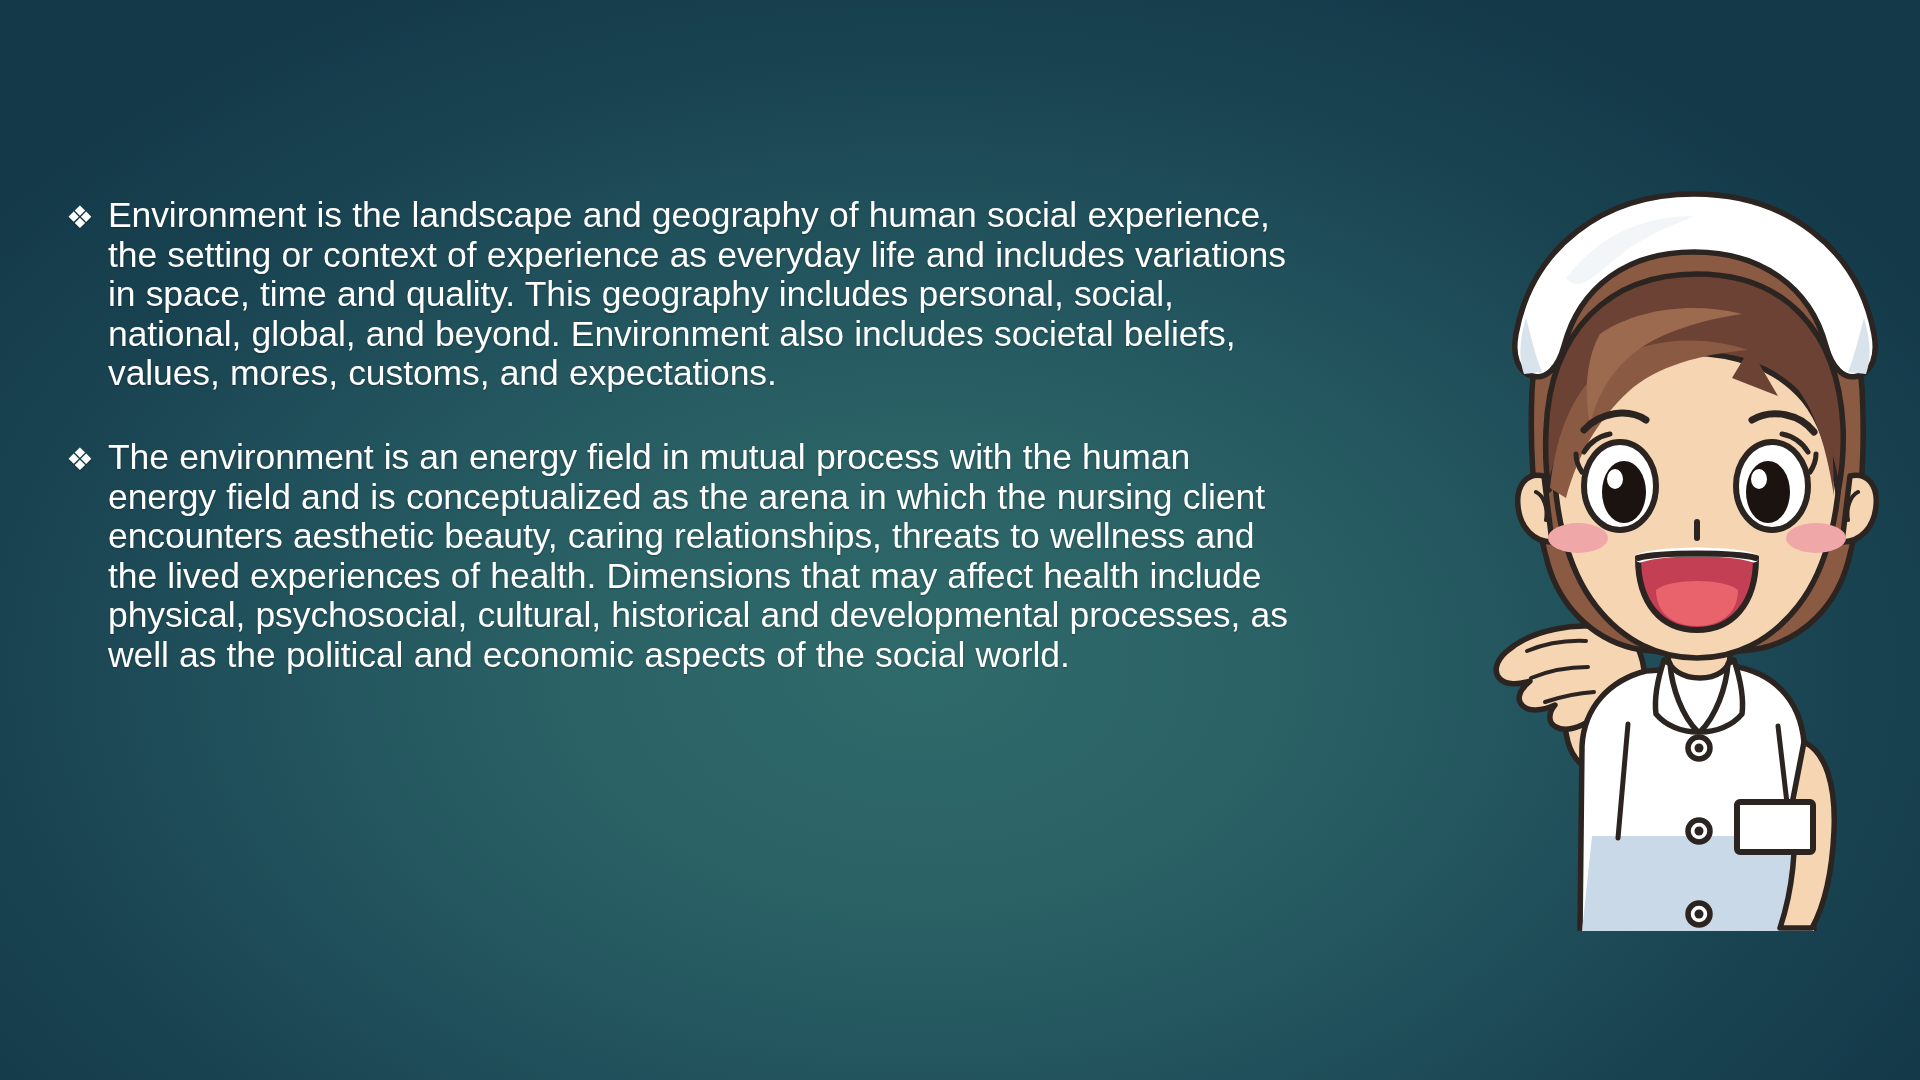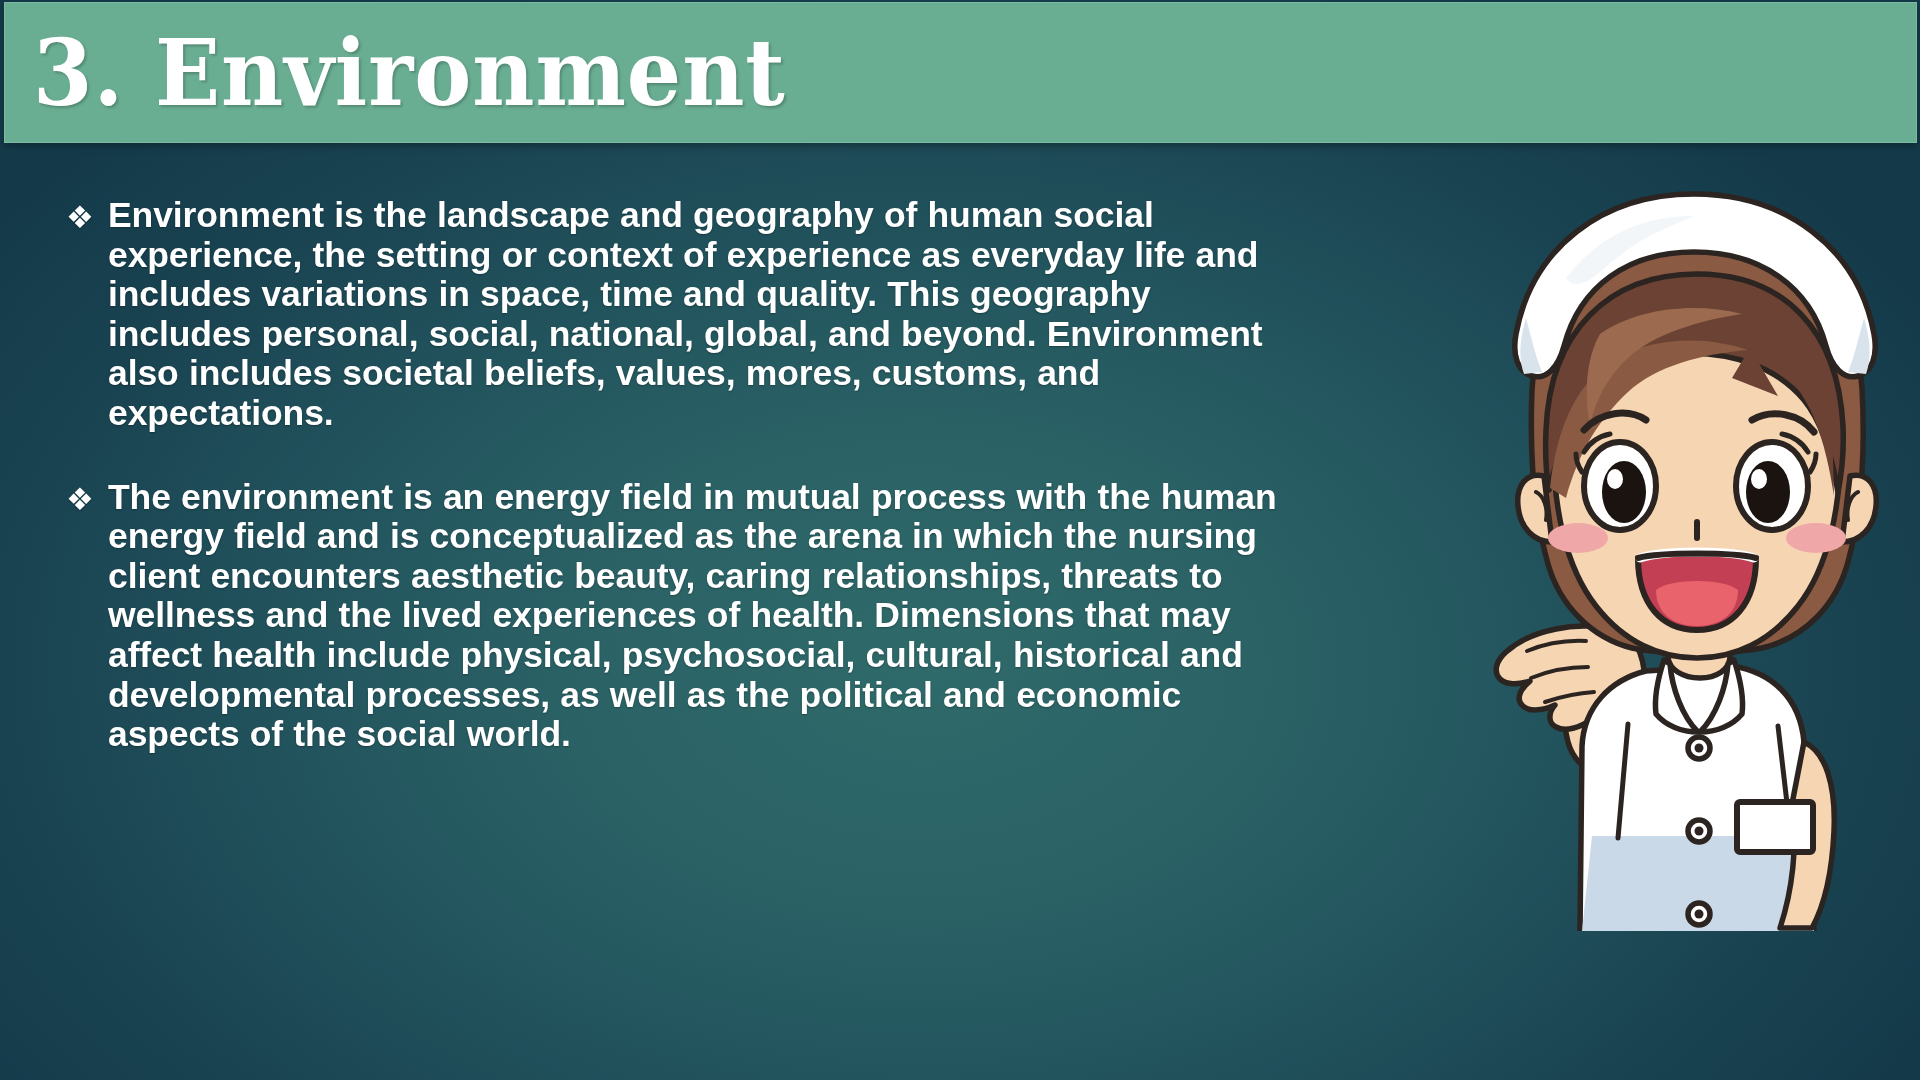--- a/index.html
+++ b/index.html
@@ -70,41 +70,38 @@
   #para-1 { margin-bottom: 44px; }
   .bullet-glyph {
     position: absolute;
     left: 14px;
     top: 2px;
     font-family: "DejaVu Sans", sans-serif;
     font-size: 31px;
     line-height: 39.6px;
     color: #ffffff;
   }
-  .para-text { display: block; font-weight: bold; }
+  .para-text { display: block; }
 
   
   #nurse {
     position: absolute;
     left: 1432px;
     top: 186px;
     width: 490px;
     height: 745px;
     pointer-events: none;
   }
   #nurse svg { display: block; width: 100%; height: 100%; }
 </style>
 </head>
 <body>
 
 <div id="slide">
 
-  <div id="header-band">
-    <div id="slide-title">3. Environment</div>
-  </div>
 
   <div id="content">
 
     <div class="bullet-para" id="para-1">
       <span class="bullet-glyph">❖</span>
       <span class="para-text"> Environment is the landscape and geography of human social experience, the setting or context of experience as everyday life and includes variations in space, time and quality. This geography includes personal, social, national, global, and beyond. Environment also includes societal beliefs, values, mores, customs, and expectations.</span>
     </div>
 
     <div class="bullet-para" id="para-2">
       <span class="bullet-glyph">❖</span>

